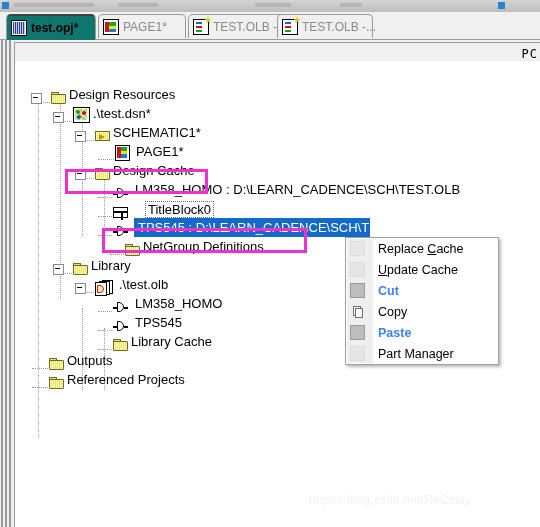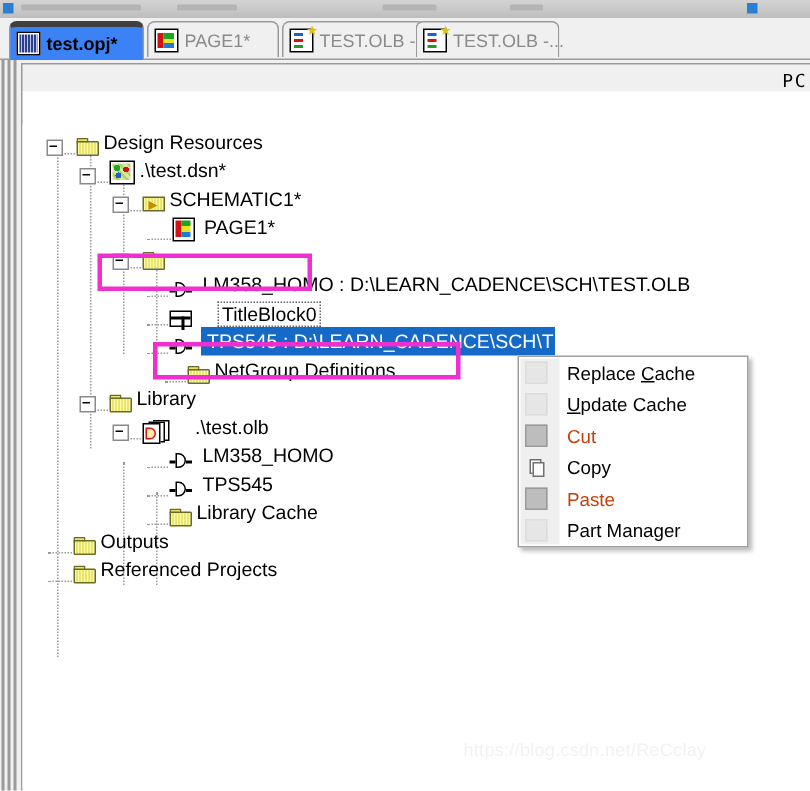--- a/index.html
+++ b/index.html
@@ -18,21 +18,21 @@
 
   
   #tabstrip{position:absolute;left:0;top:12px;width:540px;height:28px;background:#f0f0f0;}
   .tab{
     position:absolute;top:2px;height:24px;box-sizing:border-box;
     border:1px solid #9a9a9a;border-bottom:none;
     border-radius:5px 5px 0 0;background:#f0f0f0;
     display:flex;align-items:center;gap:4px;padding:0 7px 0 4px;
     font-size:12px;color:#8a8a8a;white-space:nowrap;
   }
-  .tab.active{background:#3b82f6;color:#000;font-weight:bold;border-top:4px solid #404040;z-index:3;height:26px;}
+  .tab.active{background:#0f766e;color:#000;font-weight:bold;border-top:2px solid #404040;z-index:3;height:26px;}
   .tab .tabtxt{line-height:1;}
   #tabsep{position:absolute;left:0;top:39px;width:540px;height:1px;background:#9a9a9a;}
 
   
   .ic{width:14px;height:14px;position:relative;flex:0 0 14px;}
   .ic-opj{border:1px solid #000;background:#fff;}
   .ic-opj:before{content:"";position:absolute;left:1px;top:1px;right:1px;bottom:1px;
     background:repeating-linear-gradient(90deg,#2b3f8c 0 1px,#bcc6e8 1px 2px);}
   .ic-page{border:1px solid #000;background:#fff;}
   .ic-page:before{content:"";position:absolute;left:1px;top:2px;width:4px;height:10px;background:#d21313;}
@@ -139,21 +139,21 @@
 
   
   .ann{position:absolute;border:3px solid #ef2fd0;box-sizing:border-box;pointer-events:none;z-index:40;}
 
   
   #ctxmenu{position:absolute;left:345px;top:237px;width:152px;
     background:#fff;border:1px solid #a0a0a0;box-shadow:2px 2px 3px rgba(0,0,0,.28);z-index:50;}
   #ctxgutter{position:absolute;left:1px;top:1px;width:26px;bottom:1px;background:#efefef;}
   .mi{position:relative;height:21px;display:flex;align-items:center;font-size:12.5px;color:#000;
     padding-left:32px;white-space:nowrap;z-index:2;}
-  .mi.disabled{color:#c2410c;}
+  .mi.disabled{color:#3b82f6;font-weight:bold;}
   .mi u{text-decoration:underline;}
   .migl{position:absolute;left:4px;top:3px;width:15px;height:15px;background:#bdbdbd;
     border:1px solid #9a9a9a;box-sizing:border-box;}
   .migl.empty{background:#e6e6e6;border-color:#dcdcdc;}
   .migl.copy{background:#efefef;border:none;}
   .migl.copy:before{content:"";position:absolute;left:3px;top:2px;width:6px;height:8px;
     border:1px solid #707070;background:#fff;}
   .migl.copy:after{content:"";position:absolute;left:5px;top:4px;width:6px;height:8px;
     border:1px solid #707070;background:#fafafa;}
 
@@ -243,20 +243,21 @@
     <div class="row" style="left:82px;top:59px;">
       <span class="dots" style="width:16px;"></span>
       <span class="ic-pg"></span>
       <span class="lbl" style="padding-left:6px;">PAGE1*</span>
     </div>
 
     <div class="row" style="left:60px;top:78px;">
       <span class="exp"></span>
       <span class="dots" style="width:7px;"></span>
       <span class="folder"></span>
+      <span class="lbl">Design Cache</span>
     </div>
 
     <div class="row" style="left:82px;top:97px;">
       <span class="dots" style="width:14px;"></span>
       <span class="ic-part"></span>
       <span class="lbl" style="padding-left:5px;">LM358_HOMO : D:\LEARN_CADENCE\SCH\TEST.OLB</span>
     </div>
 
     <div class="row" style="left:82px;top:116px;">
       <span class="dots" style="width:14px;"></span>
@@ -285,21 +286,21 @@
 
     <div class="row" style="left:60px;top:192px;">
       <span class="exp"></span>
       <span class="dots" style="width:7px;"></span>
       <span class="ic-olbtree">
         <i class="s1"></i>
           <i class="s2"></i>
           <i class="s3"></i>
           <i class="d"></i>
       </span>
-      <span class="lbl" style="padding-left:18px;">.\test.olb</span>
+      <span class="lbl" style="padding-left:7px;">.\test.olb</span>
     </div>
 
     <div class="row" style="left:82px;top:211px;">
       <span class="dots" style="width:14px;"></span>
       <span class="ic-part"></span>
       <span class="lbl" style="padding-left:5px;">LM358_HOMO</span>
     </div>
 
     <div class="row" style="left:82px;top:230px;">
       <span class="dots" style="width:14px;"></span>

